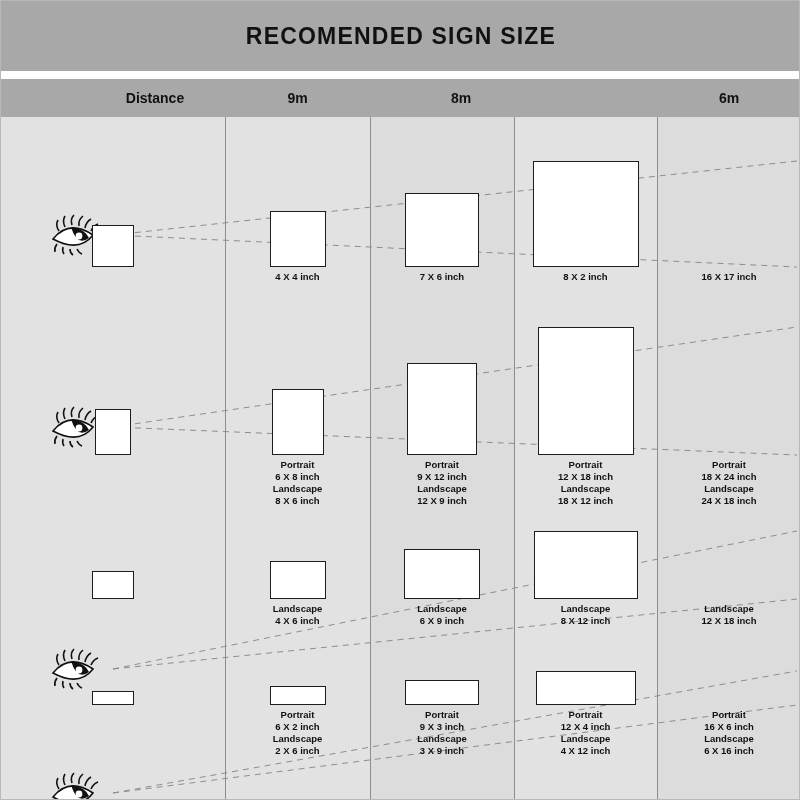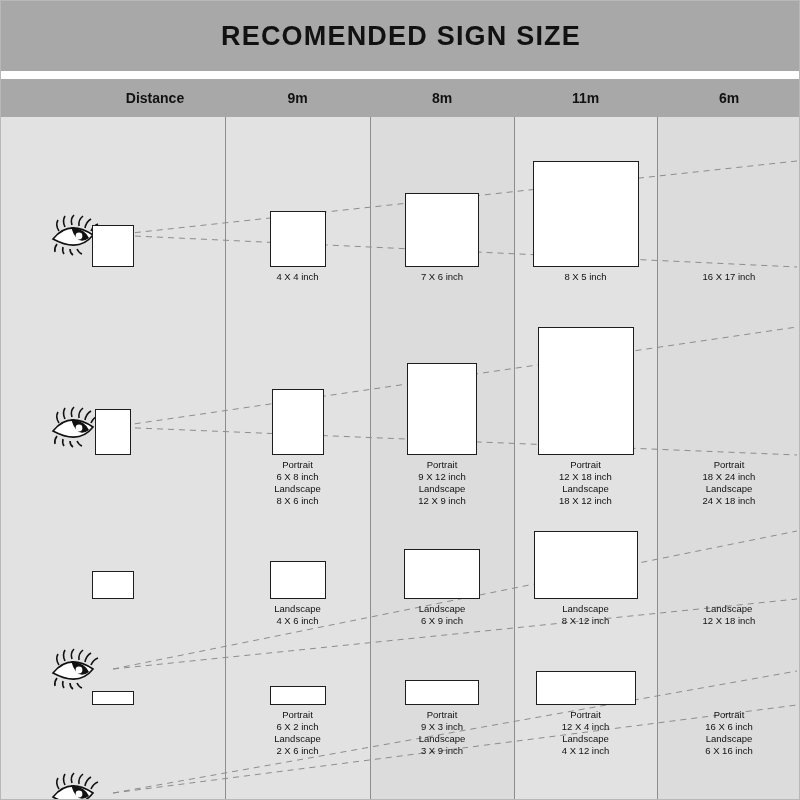--- a/index.html
+++ b/index.html
@@ -27,21 +27,21 @@
     top: 0;
     width: 800px;
     height: 70px;
     background: #a8a8a8;
     display: flex;
     align-items: center;
     justify-content: center;
     box-sizing: border-box;
   }
   #title-bar .title-text {
-    font-size: 27px;
+    font-size: 23px;
     font-weight: bold;
     letter-spacing: 1.2px;
     color: #111111;
     text-align: center;
   }
 
   
   #header-row {
     position: absolute;
     left: 0;
@@ -113,39 +113,38 @@
     border: 1px solid #1d1d1d;
     box-sizing: border-box;
   }
 
   
   .caption {
     position: absolute;
     text-align: center;
     font-size: 9.5px;
     line-height: 12px;
-    font-weight: normal;
+    font-weight: bold;
     color: #111111;
     white-space: pre-line;
   }
 </style>
 </head>
 <body>
 
 <div id="page">
 
   <div id="title-bar">
     <div class="title-text">RECOMENDED SIGN SIZE</div>
   </div>
 
   <div id="header-row">
       <div class="header-cell" style="left: 0px; width: 224px; margin-left: 42px;">Distance</div>
       <div class="header-cell" style="left: 224px; width: 145px;">9m</div>
-      <div class="header-cell" style="left: 369px; width: 144px;">8m</div>
-      <div class="header-cell" style="left: 513px; width: 143px;">11m</div>
+      <div class="header-cell" style="left: 388px; width: 144px;">8m</div>
       <div class="header-cell" style="left: 656px; width: 144px;">6m</div>
     </div>
 
   <div id="grid">
     <div class="col-band" style="left: 224px; width: 145px;"></div>
       <div class="col-band alt" style="left: 369px; width: 144px;"></div>
       <div class="col-band" style="left: 513px; width: 143px;"></div>
       <div class="col-band alt" style="left: 656px; width: 144px;"></div>
       <div class="col-sep" style="left: 224px;"></div>
       <div class="col-sep" style="left: 369px;"></div>
@@ -177,21 +176,21 @@
             <path d="M28 36 Q30 40 33 41"></path>
       </g>
       <path d="M22 14 Q36 16 40 25 Q28 34 22 14 Z" fill="#111"></path>
       <circle cx="30" cy="23" r="3.4" fill="#fff"></circle>
     </svg></div>
       <div class="sign-box" style="width: 42px; height: 42px; left: 91px; top: 108px;"></div>
       <div class="caption" style="left: 228px; width: 137px; top: 154px;">4 X 4 inch</div>
       <div class="sign-box" style="width: 56px; height: 56px; left: 268.5px; top: 94px;"></div>
       <div class="caption" style="left: 373px; width: 136px; top: 154px;">7 X 6 inch</div>
       <div class="sign-box" style="width: 74px; height: 74px; left: 404px; top: 76px;"></div>
-      <div class="caption" style="left: 517px; width: 135px; top: 154px;">8 X 5 inch</div>
+      <div class="caption" style="left: 517px; width: 135px; top: 154px;">8 X 2 inch</div>
       <div class="sign-box" style="width: 106px; height: 106px; left: 531.5px; top: 44px;"></div>
       <div class="caption" style="left: 660px; width: 136px; top: 154px;">16 X 17 inch</div>
       <div class="eye" style="left: 48px; top: 288px;">
     <svg viewBox="0 0 64 44" width="64" height="44">
       <g stroke="#111" fill="none" stroke-width="1.6">
         <path d="M4 26 Q20 6 44 22 Q30 40 4 26 Z" fill="#fff"></path>
         <path d="M10 18 Q6 12 9 7"></path>
             <path d="M16 14 Q13 8 16 3"></path>
         <path d="M23 12 Q21 6 25 2"></path>
             <path d="M30 13 Q29 7 34 3"></path>

